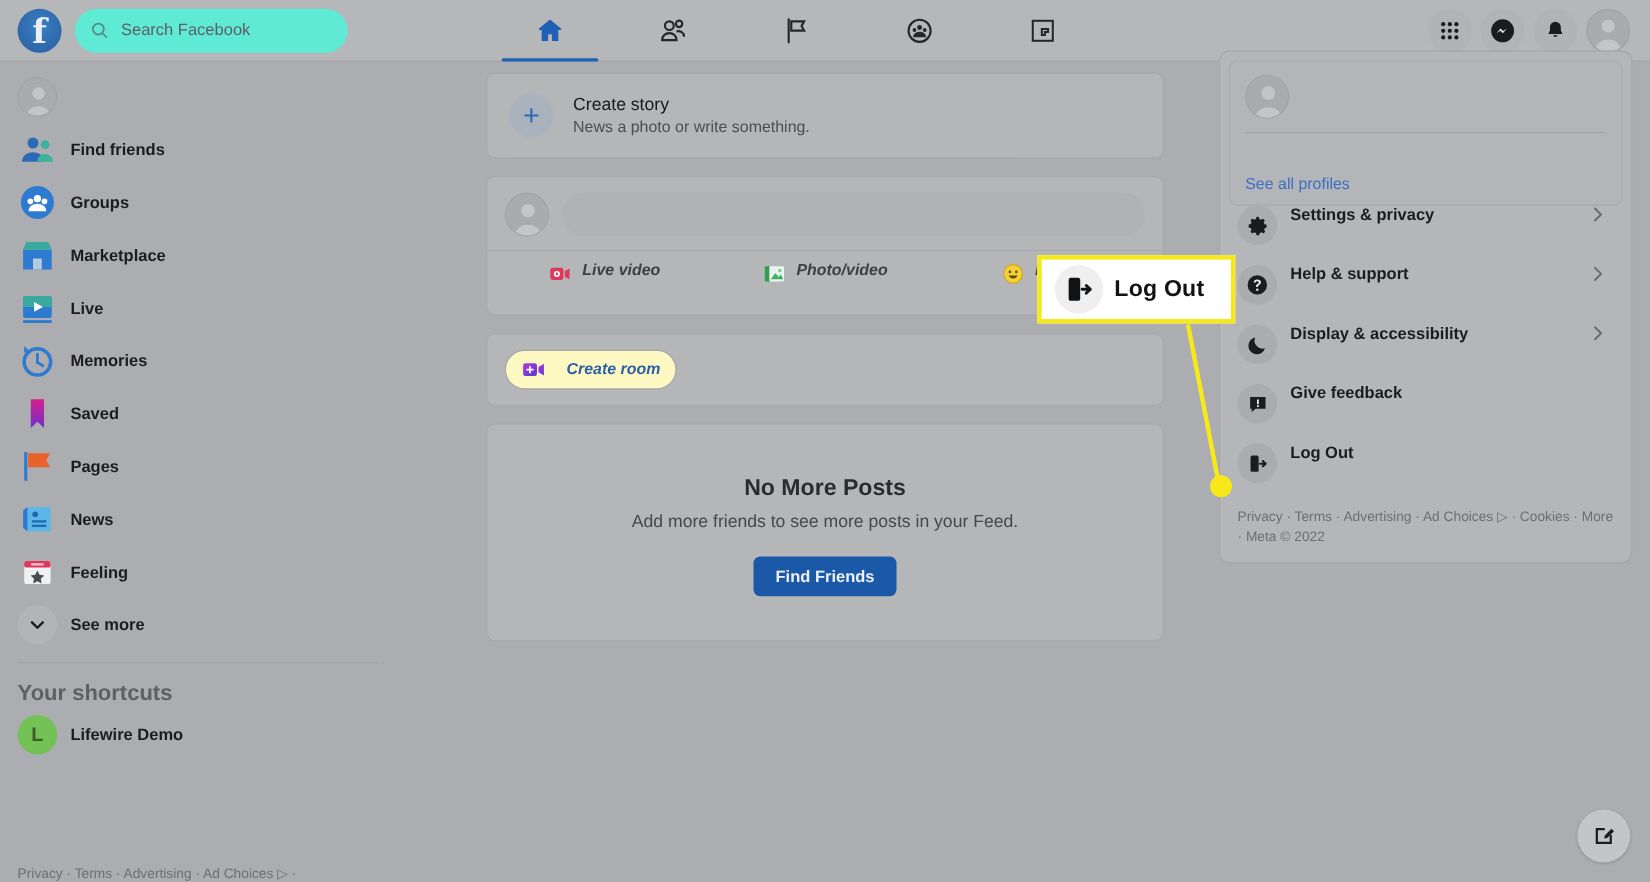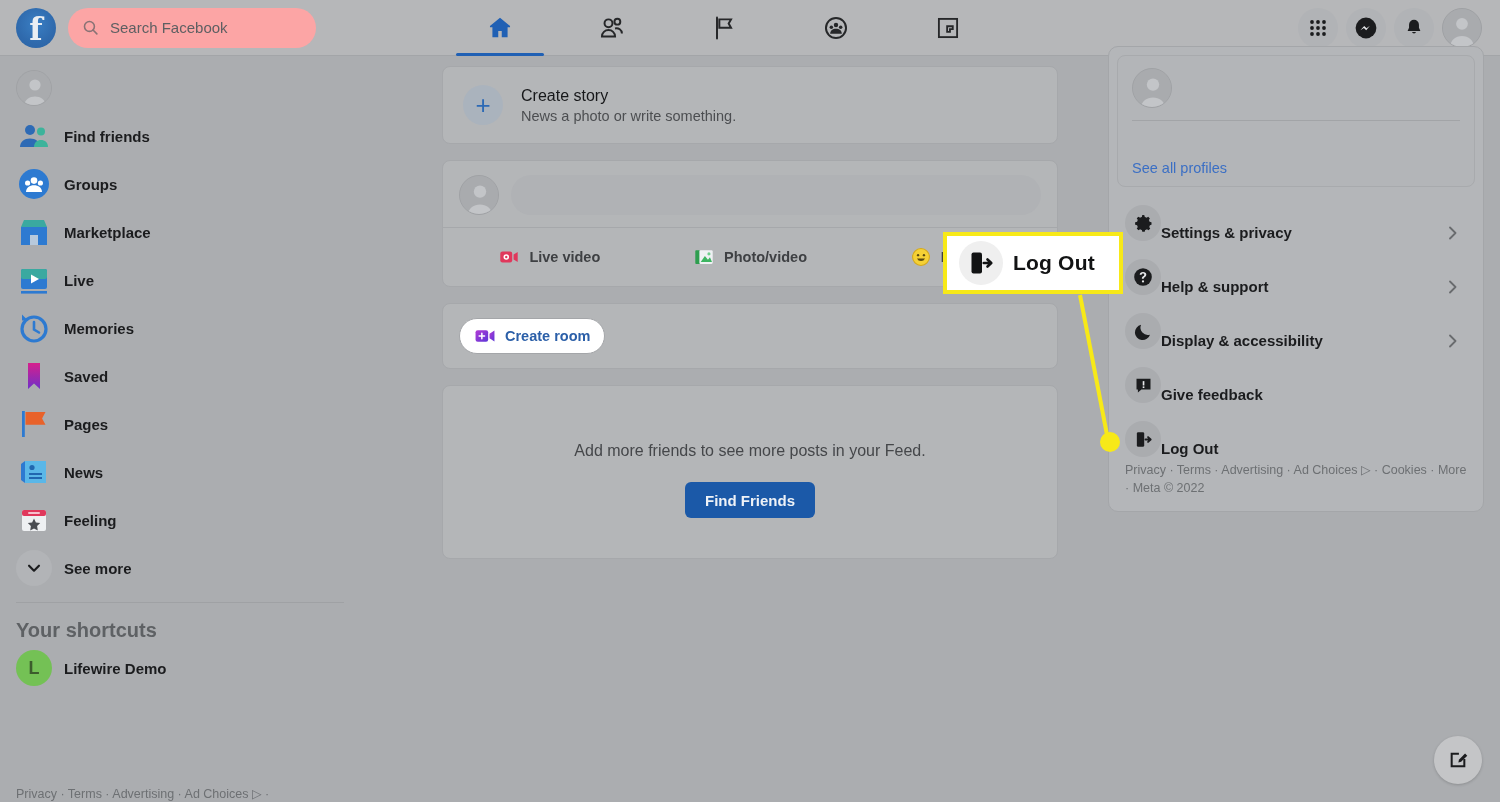--- a/index.html
+++ b/index.html
@@ -25,21 +25,21 @@
     background: radial-gradient(circle at 50% 40%, #3a7fc4 0%, #2f6aad 60%, #2b62a3 100%);
     position: relative;
   }
   .fb-logo span {
     position: absolute; left: 0; right: 0; top: 2px;
     text-align: center; font-size: 31px; line-height: 38px;
     font-weight: bold; color: #e9eef3; font-family: "DejaVu Serif", serif;
   }
   .search-box {
     margin-left: 12px; height: 40px; width: 248px;
-    background: #fca5a5; border-radius: 20px;
+    background: #5eead4; border-radius: 20px;
     display: flex; align-items: center; padding: 0 14px;
   }
   .search-box .sicon { width: 17px; height: 17px; flex: none; opacity: .72; }
   .search-box .stext { margin-left: 11px; font-size: 15px; color: #5d5f62; }
 
   .nav-center {
     position: absolute; left: 444px; top: 0; width: 620px; height: 56px;
     display: flex; align-items: center;
   }
   .nav-tab {
@@ -120,30 +120,30 @@
     position: relative; overflow: hidden; flex: none; border: 1px solid #a0a2a5;
   }
   .composer-input {
     flex: 1; height: 40px; border-radius: 20px; background: #b0b2b5;
   }
   .composer-actions {
     display: flex; border-top: 1px solid #a6a8ab;
     padding: 10px 6px;
   }
   .composer-action {
-    flex: 1; display: flex; align-items: center; justify-content: center; gap: 9px;
-    height: 38px; border-radius: 8px;
+    flex: 1; display: flex; align-items: flex-start; justify-content: center; gap: 9px;
+    height: 38px; border-radius: 8px; font-style: italic;
   }
   .ca-label { font-size: 14.5px; font-weight: bold; color: #3e4043; }
 
   .room-row { padding: 14px 16px; }
   .room-btn {
-    display: inline-flex; align-items: center; gap: 9px;
+    display: inline-flex; align-items: center; gap: 19px;
     height: 36px; padding: 0 14px; border-radius: 18px;
-    border: 1px solid #a4a6a9; background: #ffffff;
+    border: 1px solid #a4a6a9; background: #fef9c3; font-style: italic;
   }
   .room-label { font-size: 14.5px; font-weight: bold; color: #2b5fa8; }
 
   .nomore { padding: 46px 0 40px 0; text-align: center; }
   .nm-title { font-size: 21px; font-weight: bold; color: #2a2c2f; }
   .nm-sub { font-size: 16px; color: #45474a; margin-top: 10px; }
   .nm-btn {
     margin: 22px auto 0 auto; display: inline-flex; align-items: center; justify-content: center;
     height: 36px; padding: 0 20px; border-radius: 6px;
     background: #1b59a8; color: #eef2f7; font-size: 15px; font-weight: bold;
@@ -162,21 +162,21 @@
   .pc-row { display: flex; align-items: center; gap: 12px; height: 40px; }
   .pc-avatar {
     width: 40px; height: 40px; border-radius: 50%; background: #a9abae;
     position: relative; overflow: hidden; flex: none; border: 1px solid #a0a2a5;
   }
   .pc-name { font-size: 15px; font-weight: bold; color: #17181a; }
   .pc-divider { height: 1px; background: #a2a4a7; margin: 12px 0 10px 0; }
   .pc-link { font-size: 14.5px; color: #3b6fc4; font-weight: 500; margin-top: 39px; }
 
   .menu-item {
-    height: 54px; display: flex; align-items: flex-end; 
+    height: 54px; display: flex; align-items: flex-start; gap: 12px;
     padding: 0 8px; border-radius: 8px; position: relative;
   }
   .mi-icon {
     width: 36px; height: 36px; border-radius: 50%; background: #aaacaf;
     display: flex; align-items: center; justify-content: center; flex: none;
   }
   .mi-label { font-size: 15px; font-weight: bold; color: #1b1c1e; flex: 1; }
   .mi-chevron { width: 16px; height: 16px; margin-right: 6px; opacity: .62; }
 
   .menu-footer {
@@ -520,20 +520,21 @@
             <path d="M17 7.4 22.5 4v12L17 12.6z" fill="url(#roomg)"></path>
             <path d="M8.5 7v6M5.5 10h6" stroke="#ffffff" stroke-width="1.7" stroke-linecap="round"></path>
           </svg>
           <span class="room-label">Create room</span>
         </div>
       </div>
     </div>
 
     <div class="card">
       <div class="nomore">
+        <div class="nm-title">No More Posts</div>
         <div class="nm-sub">Add more friends to see more posts in your Feed.</div>
         <div class="nm-btn">Find Friends</div>
       </div>
     </div>
   </div>
 
   <div class="account-menu">
 
     <div class="profile-card">
       <div class="pc-row">

